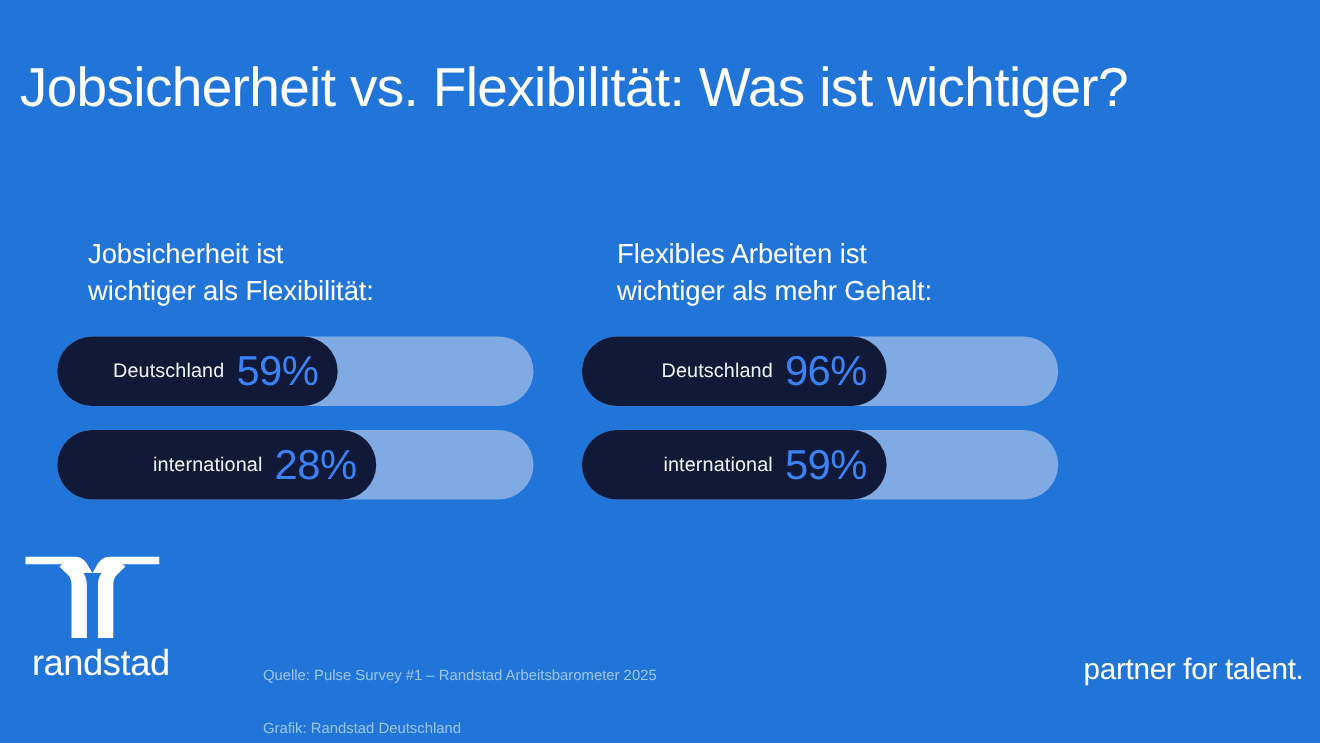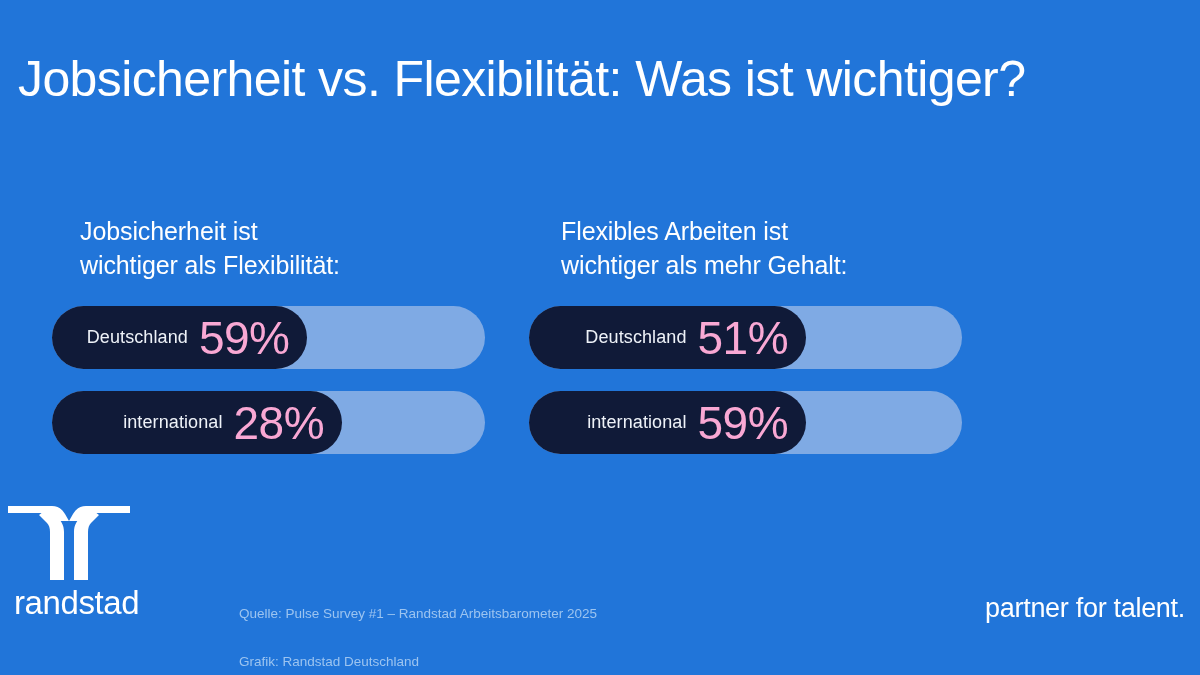--- a/index.html
+++ b/index.html
@@ -94,32 +94,32 @@
   }
 
   .bar-label {
     font-size: 18px;
     color: #eef2f8;
     font-weight: 400;
     letter-spacing: 0.1px;
   }
 
   .bar-value {
-    font-size: 46px;
+    font-size: 38px;
     line-height: 38px;
-    color: #f9a8d4;
+    color: #3b82f6;
     font-weight: 400;
     margin-left: 11px;
     letter-spacing: -0.5px;
   }
 
   
   .logo-block {
     position: absolute;
-    left: 8px;
+    left: 23px;
     top: 506px;
   }
   .logo-mark { display: block; }
   .logo-word {
     display: block;
     margin-top: 6px;
     margin-left: 6px;
     font-size: 33px;
     line-height: 34px;
     color: #ffffff;
@@ -195,21 +195,21 @@
       <span>wichtiger als mehr Gehalt:</span>
     </div>
   </div>
 
   <div class="bars right">
 
     <div class="bar-row r0">
       <div class="bar-track"></div>
       <div class="bar-fill" style="width:64%">
         <span class="bar-label">Deutschland</span>
-        <span class="bar-value">51%</span>
+        <span class="bar-value">96%</span>
       </div>
     </div>
 
     <div class="bar-row r1">
       <div class="bar-track"></div>
       <div class="bar-fill" style="width:64%">
         <span class="bar-label">international</span>
         <span class="bar-value">59%</span>
       </div>
     </div>

